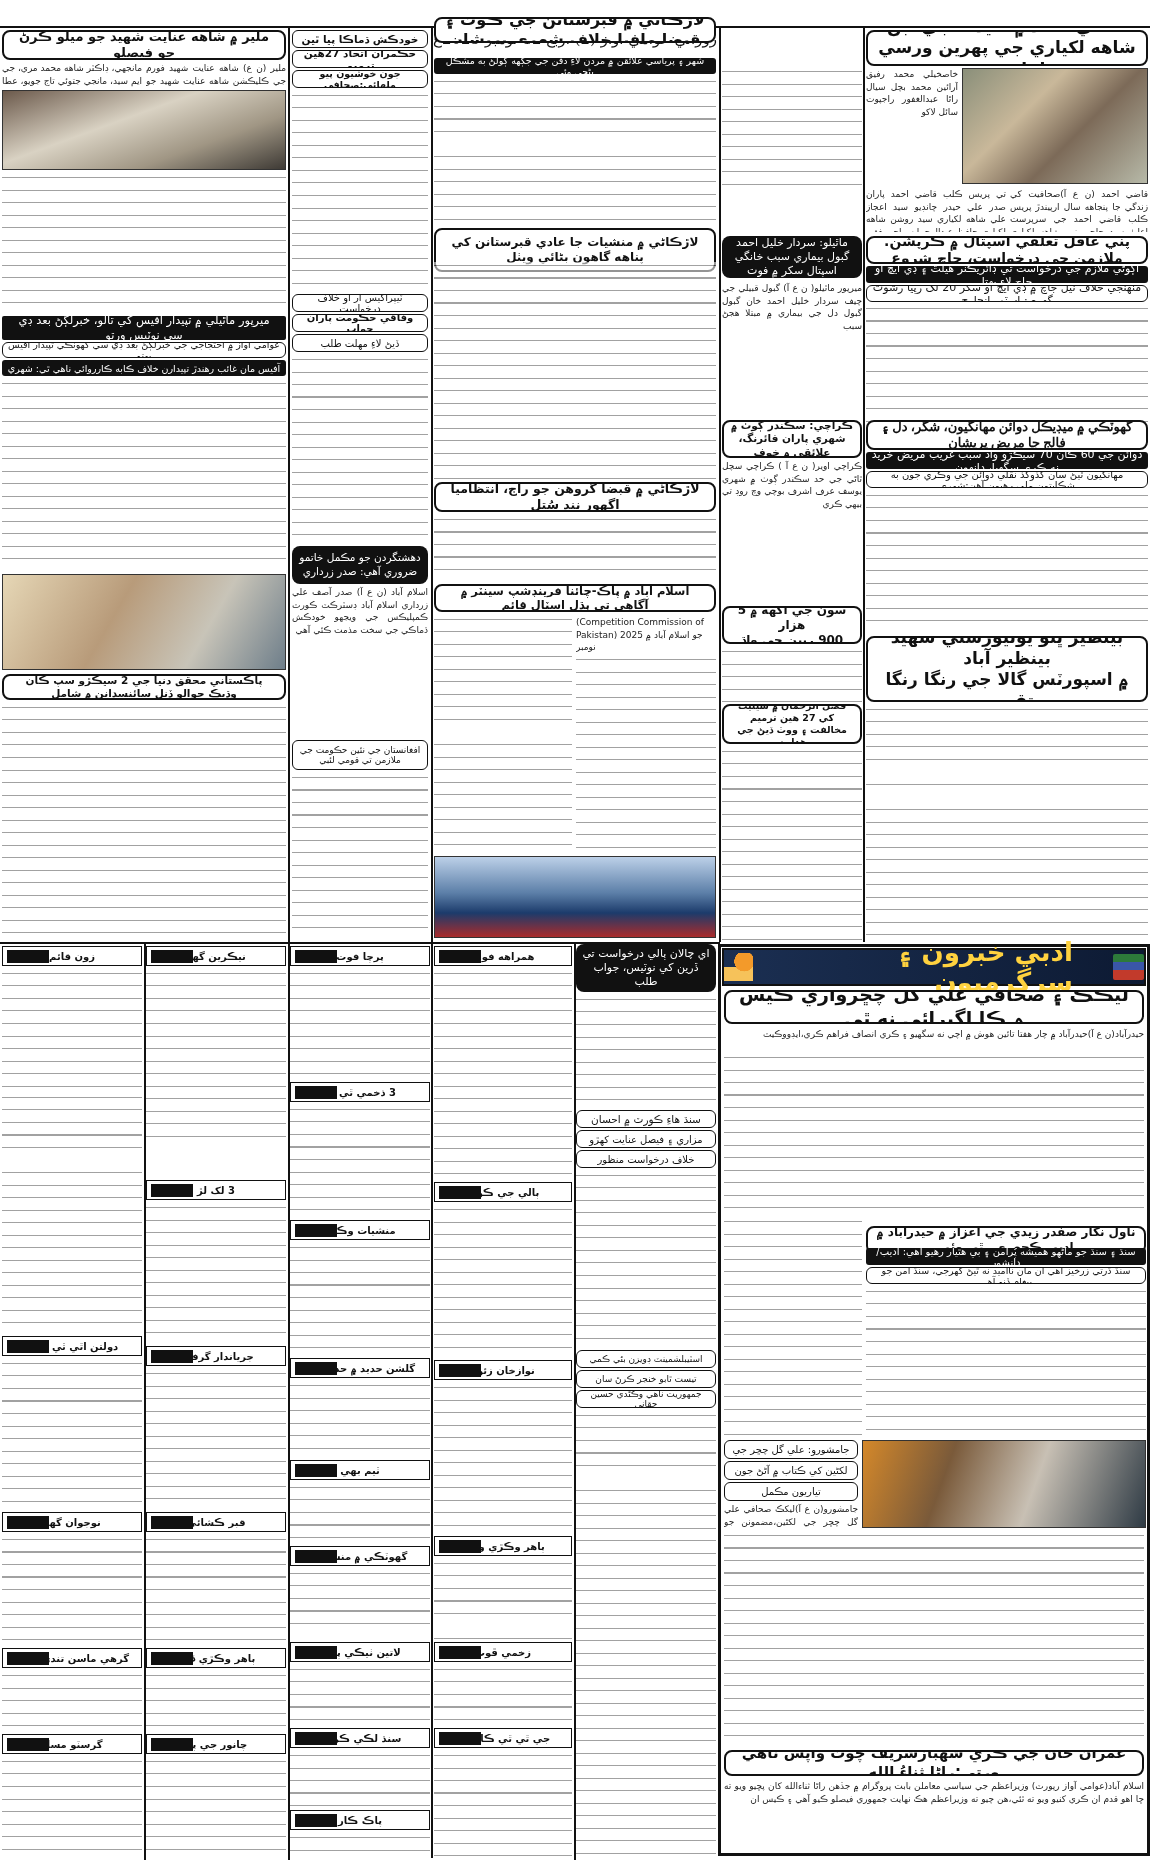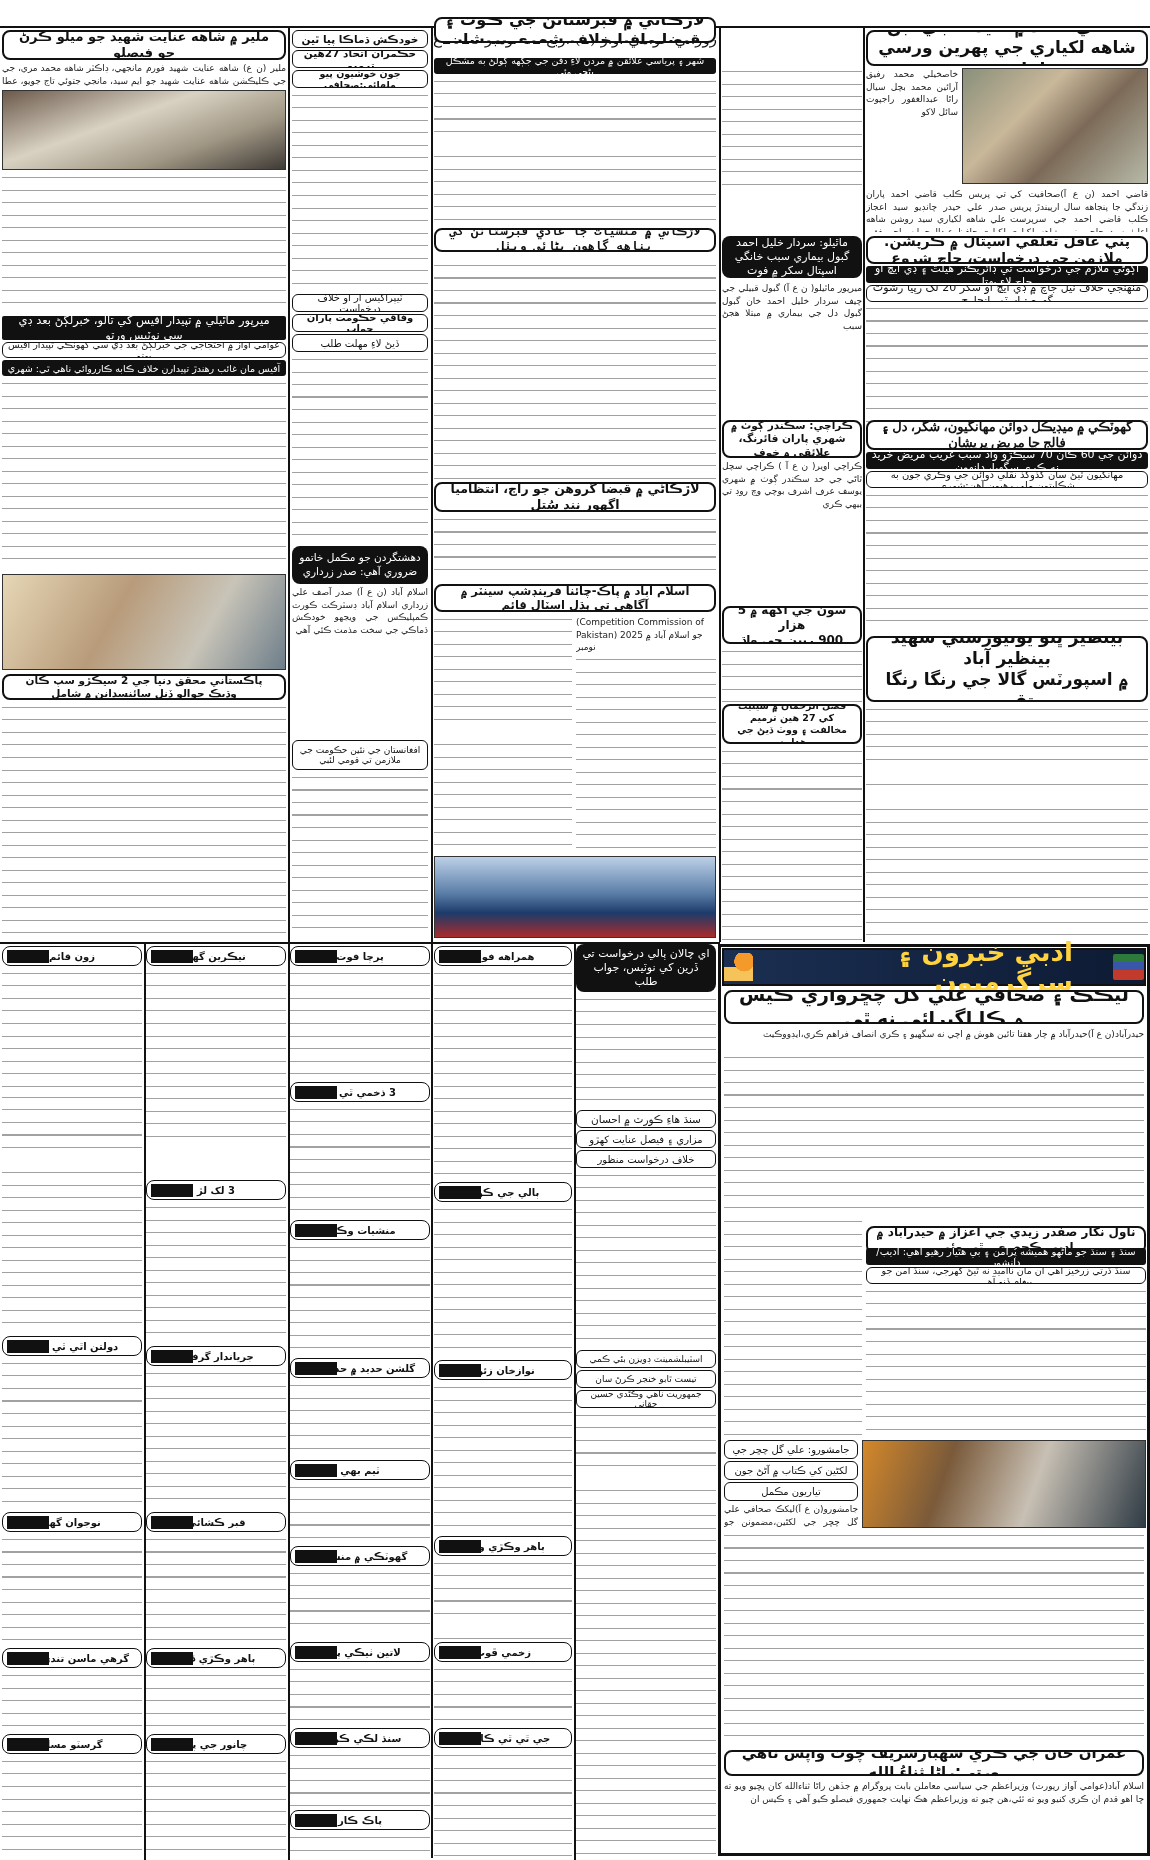--- a/index.html
+++ b/index.html
@@ -14,21 +14,21 @@
   .body-text { font-size: 9px; line-height: 12.5px; text-align: justify; color: #222; overflow: hidden; }
   .body-text::after { content: ""; }
   .filler { background: repeating-linear-gradient(to bottom, #fff 0px, #fff 3px, #555 3px, #555 4px, #fff 4px, #fff 12.5px); opacity: .55; }
   .photo { background: linear-gradient(135deg, #8a8f7a 0%, #c9b89a 35%, #7c6a58 60%, #b7b9a8 100%); border: 1px solid #333; }
   .photo.p2 { background: linear-gradient(160deg, #6c5a4c 0%, #d9d2c3 40%, #a09684 70%, #3e3a35 100%); }
   .photo.p3 { background: linear-gradient(120deg, #e6d7b6 0%, #b89b7a 40%, #c8c4b8 70%, #6e7e8a 100%); }
   .photo.p4 { background: linear-gradient(180deg, #bcd0e8 0%, #5c7fa8 45%, #1c3b6b 70%, #aa2b2b 100%); }
   .photo.p5 { background: linear-gradient(110deg, #d4882a 0%, #7a5a3a 30%, #c8c0b4 60%, #2f3b45 100%); }
   .vrule { position: absolute; background: #111; width: 1.5px; }
   .hrule { position: absolute; background: #111; height: 1.5px; }
-  .classified { border: 1.5px solid #111; border-radius: 8px; height: 20px; display: flex; align-items: center; justify-content: center; font-size: 10px; font-weight: bold; position: absolute; }
+  .classified { border: 1.5px solid #111; border-radius: 0; height: 20px; display: flex; align-items: center; justify-content: center; font-size: 10px; font-weight: bold; position: absolute; }
   .classified .blk { position: absolute; left: 4px; top: 3px; width: 42px; height: 13px; background: #111; }
   .banner-adabi { background: linear-gradient(90deg, #1b2f52, #0d1a33); color: #ffd23f; font-weight: bold; font-size: 26px; display: flex; align-items: center; justify-content: center; gap: 40px; border: 2px solid #111; }
   .book-icon { width: 36px; height: 26px; background: linear-gradient(180deg, #2d7a3a 0 30%, #3a56a8 30% 60%, #c23a2b 60% 100%); border-radius: 2px; }
   .quill-icon { width: 34px; height: 28px; background: radial-gradient(circle at 70% 30%, #f39a2a 0 35%, transparent 36%), linear-gradient(180deg, transparent 50%, #f6c25a 50%); }
   .frame-box { border: 3px solid #111; position: absolute; }
 </style>
 </head>
 <body>
 
 <div class="masthead">روزاني عوامي آواز (2) اربع 12 نومبر 2025ع</div>
@@ -95,21 +95,21 @@
 </div>
 <div class="filler abs" style="left:722px;top:648px;width:140px;height:54px;"></div>
 <div class="hl abs" style="left:722px;top:704px;width:140px;height:40px;font-size:9.5px;">فضل الرحمان ۾ سينيٽ کي 27 هين ترميم مخالفت ۽ ووٽ ڏيڻ جي هدايت</div>
 <div class="filler abs" style="left:722px;top:748px;width:140px;height:192px;"></div>
 
 <div class="hl-dark abs" style="left:576px;top:944px;width:140px;height:48px;font-size:11px;">اي چالان ٻالي درخواست تي ڏرين کي نوٽيس، جواب طلب</div>
 
 <div class="hl abs" style="left:434px;top:17px;width:282px;height:26px;font-size:16px;">لاڙڪاڻي ۾ قبرستانن جي ڪوٽ ۽ قبضا مافيا خلاف شهري پريشان</div>
 <div class="sub-dark abs" style="left:434px;top:58px;width:282px;height:16px;font-size:9.5px;">شهر ۽ پرياسي علائقن ۾ مردن لاءِ دفن جي جڳهه ڳولڻ به مشڪل بڻجي وئي</div>
 <div class="filler abs" style="left:434px;top:78px;width:282px;height:146px;"></div>
-<div class="hl abs" style="left:434px;top:228px;width:282px;height:24px;font-size:12px;font-family:Liberation Mono, monospace;">لاڙڪاڻي ۾ منشيات جا عادي قبرستانن کي پناهه گاهون بڻائي ويٺل</div>
+<div class="hl abs" style="left:434px;top:228px;width:282px;height:44px;font-size:12px;">لاڙڪاڻي ۾ منشيات جا عادي قبرستانن کي پناهه گاهون بڻائي ويٺل</div>
 <div class="filler abs" style="left:434px;top:262px;width:282px;height:218px;"></div>
 <div class="hl abs" style="left:434px;top:482px;width:282px;height:30px;font-size:12.5px;">لاڙڪاڻي ۾ قبضا گروهن جو راڄ، انتظاميا اگهور ننڊ سُتل</div>
 <div class="filler abs" style="left:434px;top:516px;width:282px;height:64px;"></div>
 <div class="hl abs" style="left:434px;top:584px;width:282px;height:28px;font-size:11.5px;">اسلام آباد ۾ پاڪ-چائنا فرينڊشپ سينٽر ۾ آگاهي تي ٻڌل اسٽال قائم</div>
 <div class="body-text abs" style="left:576px;top:616px;width:140px;height:36px;direction:ltr;text-align:left;">(Competition Commission of Pakistan) جو اسلام آباد ۾ 2025 نومبر</div>
 <div class="filler abs" style="left:434px;top:616px;width:138px;height:236px;"></div>
 <div class="filler abs" style="left:576px;top:656px;width:140px;height:196px;"></div>
 <div class="photo p4 abs" style="left:434px;top:856px;width:282px;height:82px;"></div>
 
 <div class="filler abs" style="left:576px;top:996px;width:140px;height:112px;"></div>

